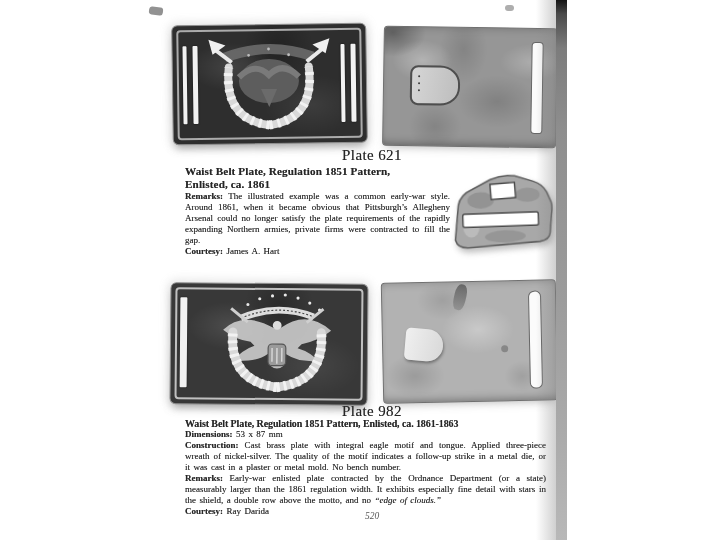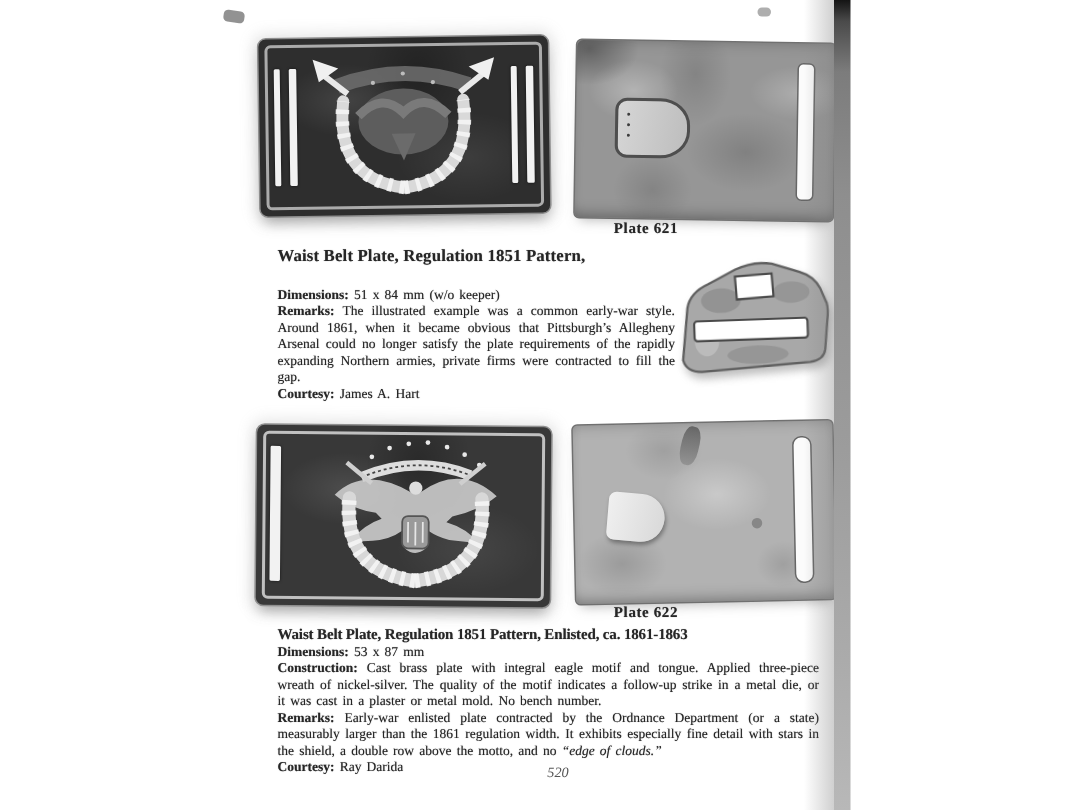--- a/index.html
+++ b/index.html
@@ -2,21 +2,21 @@
 <html><head>
 <meta charset="utf-8">
 <style>
   html,body{margin:0;padding:0;background:#ffffff;}
   #screen{
     position:relative;width:720px;height:540px;overflow:hidden;
     background:#ffffff;font-family:"Liberation Serif", serif;color:#242424;
   }
   
   .txt{color:#262626;text-shadow:0 0 .6px rgba(45,45,45,.55);}
-  .cap{position:absolute;font-weight:bold;font-size:10px;letter-spacing:.4px;text-align:right;}
+  .cap{position:absolute;font-weight:normal;font-size:15px;letter-spacing:.4px;text-align:center;}
   .h1{position:absolute;font-weight:bold;font-size:11.2px;line-height:13px;letter-spacing:.1px;}
   .h2{position:absolute;font-weight:bold;font-size:10px;letter-spacing:-.1px;white-space:nowrap;text-align:right;}
   .body{position:absolute;font-size:9px;line-height:11px;text-align:justify;word-spacing:1.2px;}
   .body p{margin:0;}
   .lb{font-weight:bold;}
   .pageno{position:absolute;font-style:italic;font-size:9.5px;color:#555;text-align:center;}
   
   .ph{position:absolute;border-radius:6px;}
   .darkplate{
     background-color:#2e2e2e;border:1px solid #8f8f8f;
@@ -113,24 +113,24 @@
       <span class="dot" style="left:6px;top:15px;"></span>
       <span class="dot" style="left:6px;top:22px;"></span>
     </div>
     <div class="beltslot" style="right:13px;top:13px;width:10px;height:90px;"></div>
   </div>
 
   <div class="cap txt" style="left:292px;top:147px;width:160px;">Plate 621</div>
 
   <div class="h1 txt" style="left:185px;top:165px;">
     <div>Waist Belt Plate, Regulation 1851 Pattern,</div>
+    <div>Enlisted, ca. 1861</div>
   </div>
 
   <div class="body txt" style="left:185px;top:191px;width:265px;">
-    <p class="fld"><b class="lb">Dimensions:</b> <span>51 x 84 mm (w/o keeper)</span></p>
     <p class="fld"><b class="lb">Remarks:</b> <span>The illustrated example was a common early-war style. Around 1861, when it became obvious that Pittsburgh’s Allegheny Arsenal could no longer satisfy the plate requirements of the rapidly expanding Northern armies, private firms were contracted to fill the gap.</span></p>
     <p class="fld"><b class="lb">Courtesy:</b> <span>James A. Hart</span></p>
   </div>
 
   <div class="keeper" style="left:448px;top:165px;width:108px;height:96px;transform:rotate(-2deg);">
     <svg width="108" height="96" viewBox="0 0 105 94">
       <path d="M6 72 L10 38 Q12 28 24 23 L42 14 Q54 9 66 11 L84 17 Q93 20 97 28 L101 38 Q102 42 101 49 L99 68 Q98 75 89 76 L18 80 Q8 80 6 72 Z" fill="#a8a8a8" stroke="#5f5f5f" stroke-width="1.5"></path>
       <ellipse cx="32" cy="34" rx="13" ry="8" fill="rgba(0,0,0,.12)"></ellipse>
       <ellipse cx="78" cy="30" rx="12" ry="7" fill="rgba(0,0,0,.10)"></ellipse>
       <ellipse cx="55" cy="70" rx="20" ry="6" fill="rgba(0,0,0,.10)"></ellipse>
@@ -166,21 +166,21 @@
     </svg>
   </div>
 
   <div class="ph backplate bp2" style="left:382px;top:281px;width:173px;height:119px;transform:rotate(-1.2deg);">
     <div class="smudge" style="left:72px;top:2px;width:12px;height:26px;background:linear-gradient(#4a4a4a,#888);border-radius:40%;opacity:.7;transform:rotate(14deg);"></div>
     <div class="smudge" style="left:118px;top:64px;width:7px;height:7px;background:#6b6b6b;border-radius:50%;opacity:.6;"></div>
     <div class="tongue2"></div>
     <div class="beltslot" style="right:14px;top:10px;width:11px;height:96px;border-radius:6px;"></div>
   </div>
 
-  <div class="cap txt" style="left:292px;top:403px;width:160px;">Plate 622</div>
+  <div class="cap txt" style="left:292px;top:403px;width:160px;">Plate 982</div>
 
   <div class="h2 txt" style="left:185px;top:418px;">Waist Belt Plate, Regulation 1851 Pattern, Enlisted, ca. 1861-1863</div>
 
   <div class="body txt" style="left:185px;top:429px;width:361px;">
     <p class="fld"><b class="lb">Dimensions:</b> <span>53 x 87 mm</span></p>
     <p class="fld"><b class="lb">Construction:</b> <span>Cast brass plate with integral eagle motif and tongue. Applied three-piece wreath of nickel-silver. The quality of the motif indicates a follow-up strike in a metal die, or it was cast in a plaster or metal mold. No bench number.</span></p>
     <p class="fld"><b class="lb">Remarks:</b> <span>Early-war enlisted plate contracted by the Ordnance Department (or a state) measurably larger than the 1861 regulation width. It exhibits especially fine detail with stars in the shield, a double row above the motto, and no</span> <i>“edge of clouds.”</i></p>
     <p class="fld"><b class="lb">Courtesy:</b> <span>Ray Darida</span></p>
   </div>
 

